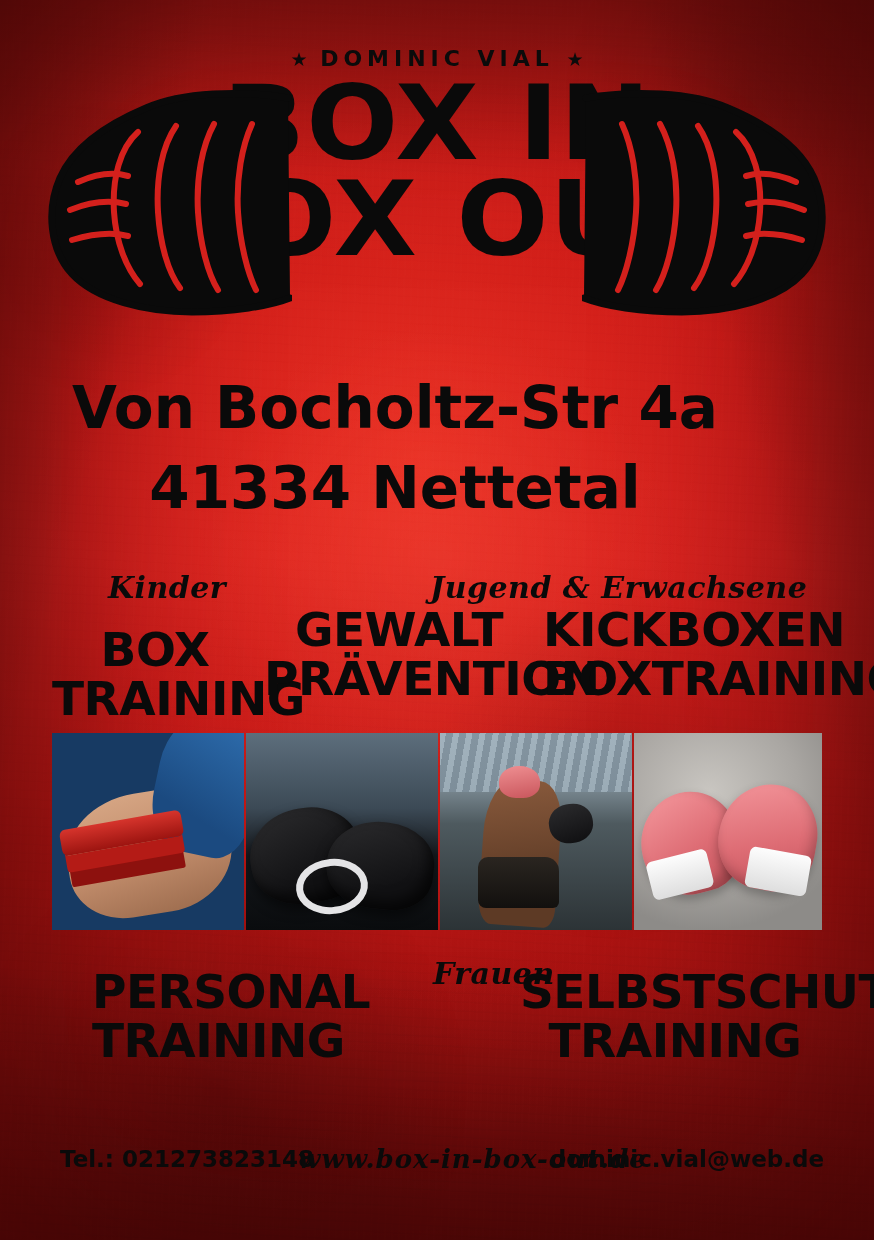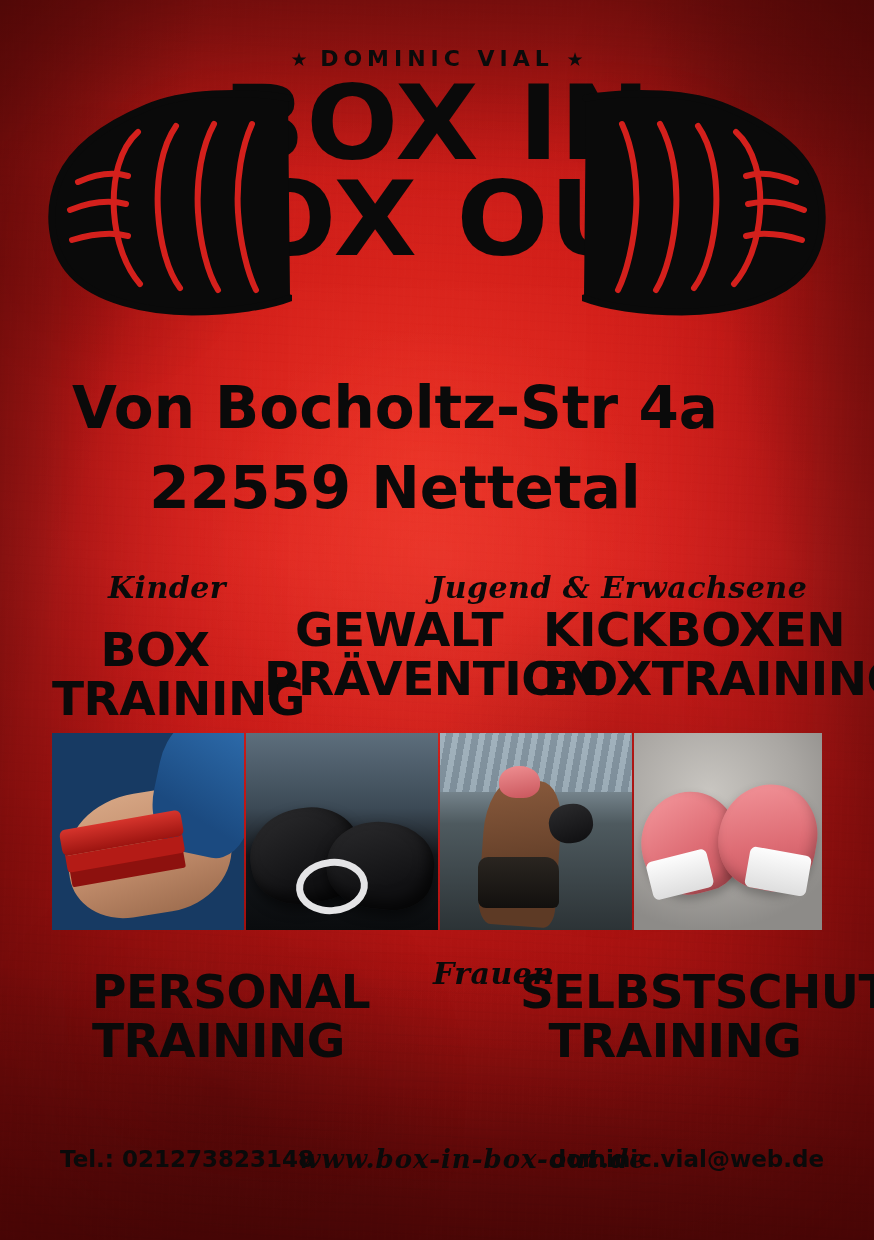--- a/index.html
+++ b/index.html
@@ -353,21 +353,21 @@
         <path d="M210 38 C200 60 194 92 196 126 C198 158 206 188 214 204" stroke="#d4201c" stroke-width="6"></path>
         <path d="M36 96 C54 88 72 86 86 90" stroke="#d4201c" stroke-width="6"></path>
         <path d="M28 124 C48 116 68 114 84 118" stroke="#d4201c" stroke-width="6"></path>
         <path d="M30 154 C50 148 70 146 86 150" stroke="#d4201c" stroke-width="6"></path>
       </g>
     </svg>
   </div>
 
   <div class="address">
     <span class="ln">Von Bocholtz-Str 4a</span>
-    <span class="ln">22559 Nettetal</span>
+    <span class="ln">41334 Nettetal</span>
   </div>
 
   <div class="row-top">
     <div class="eyebrow eyebrow-kinder">Kinder</div>
     <div class="eyebrow eyebrow-jugend">Jugend &amp; Erwachsene</div>
 
     <div class="svc svc-box">
       <div>BOX</div>
       <div>TRAINING</div>
     </div>

